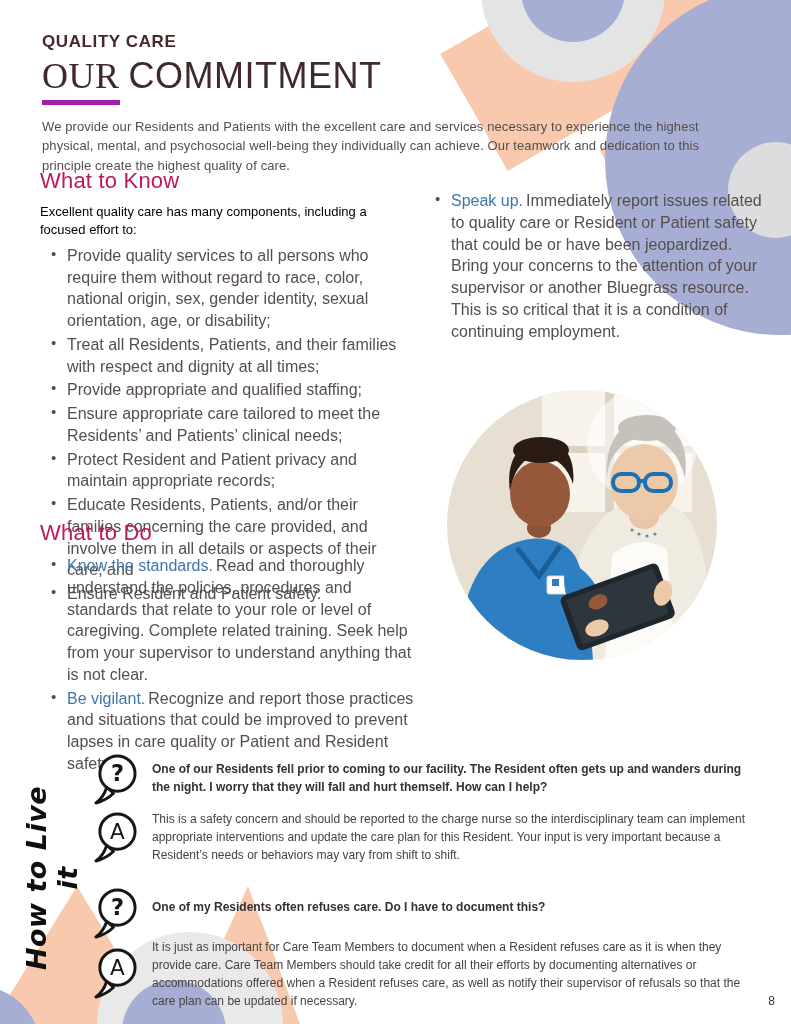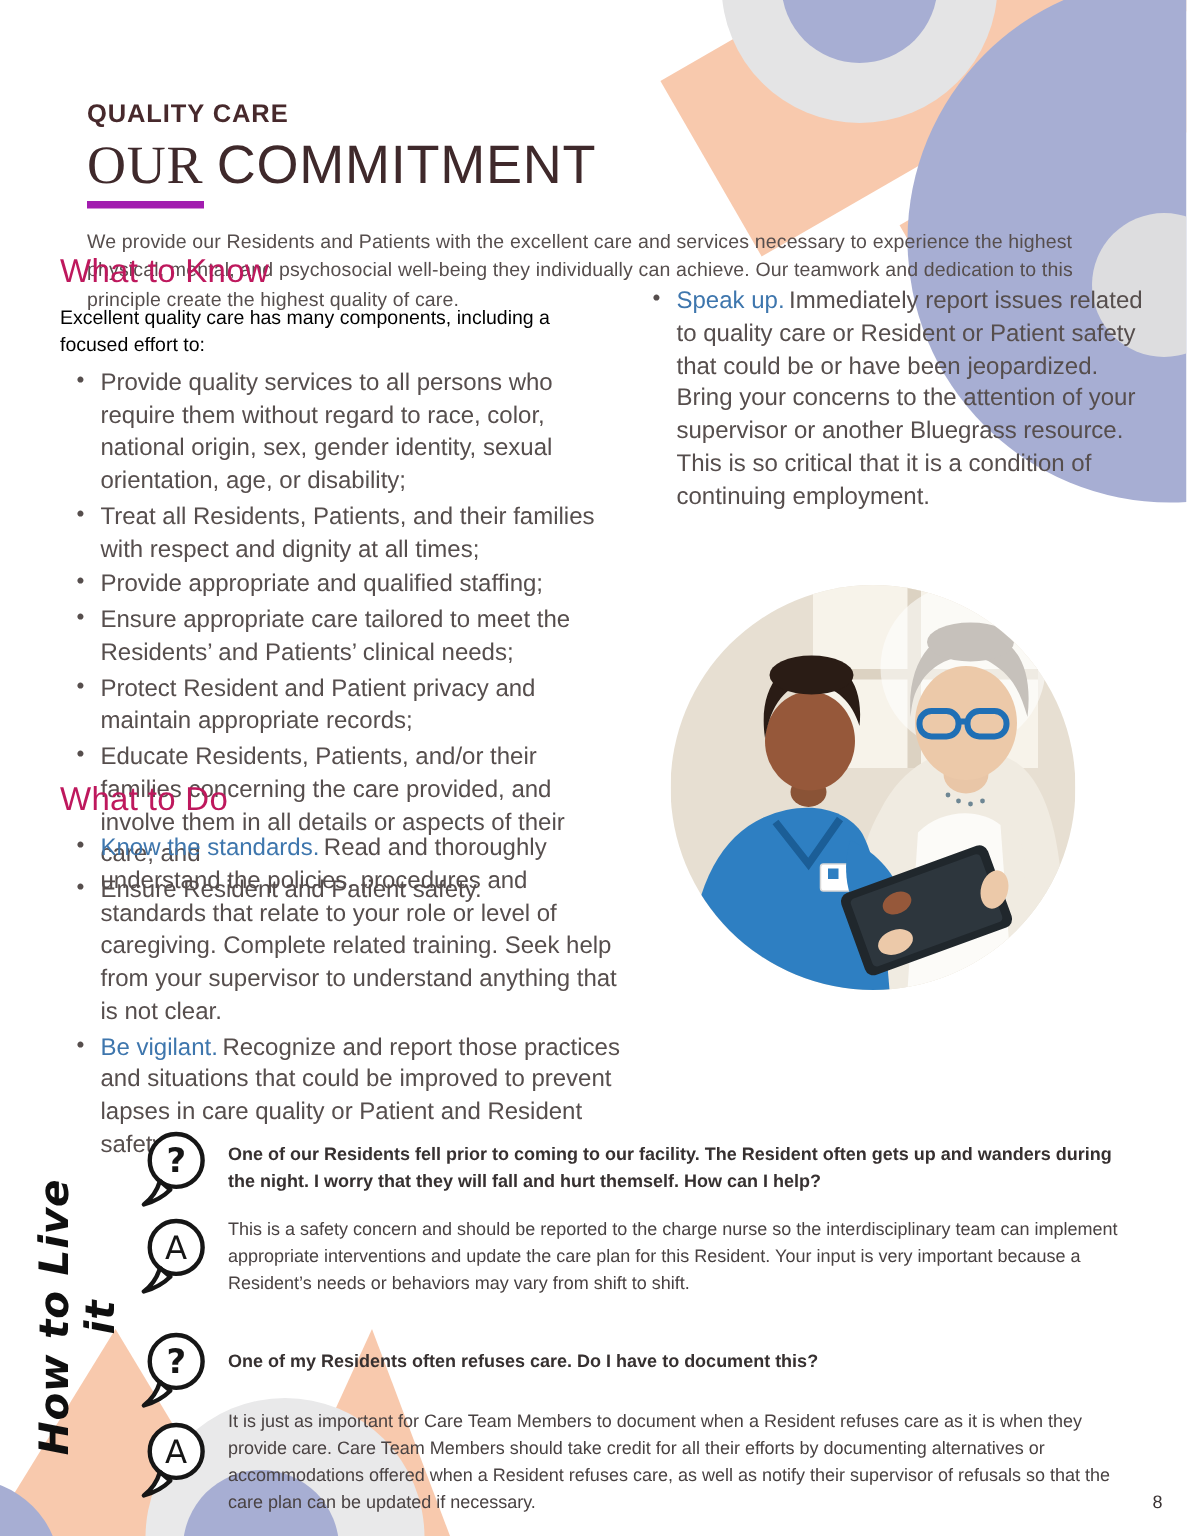--- a/index.html
+++ b/index.html
@@ -4,21 +4,21 @@
 <style>
   html,body{margin:0;padding:0;background:#ffffff;}
   .page{
     position:relative;width:791px;height:1024px;overflow:hidden;background:#ffffff;
     font-family:"Liberation Sans","DejaVu Sans",sans-serif;
   }
   .decor{position:absolute;left:0;top:0;z-index:0;pointer-events:none;}
   .content{position:relative;z-index:1;}
 
   
-  .header{position:absolute;left:58px;top:32px;width:700px;margin-top:34px;}
+  .header{position:absolute;left:42px;top:32px;width:700px;}
   .eyebrow{font-size:17px;font-weight:700;letter-spacing:.6px;color:#47292c;margin:0;}
   .title{margin:4px 0 0 0;font-size:36px;font-weight:400;letter-spacing:.5px;color:#3f292b;line-height:1.1;}
   .title .u{display:inline-block;border-bottom:5px solid #a21caf;padding-bottom:3px;font-family:Liberation Serif, serif;}
   .title .rest{margin-left:9px;}
   .intro{margin:12px 0 0 0;width:700px;font-size:13px;line-height:1.5;color:#564e4d;letter-spacing:.1px;}
 
   
   .h2{font-size:22px;font-weight:400;color:#be185d;margin:0 0 9px 0;letter-spacing:.2px;}
   .col-left{position:absolute;left:40px;top:168px;width:374px;}
   .wtd{position:absolute;left:40px;top:520px;width:374px;}

